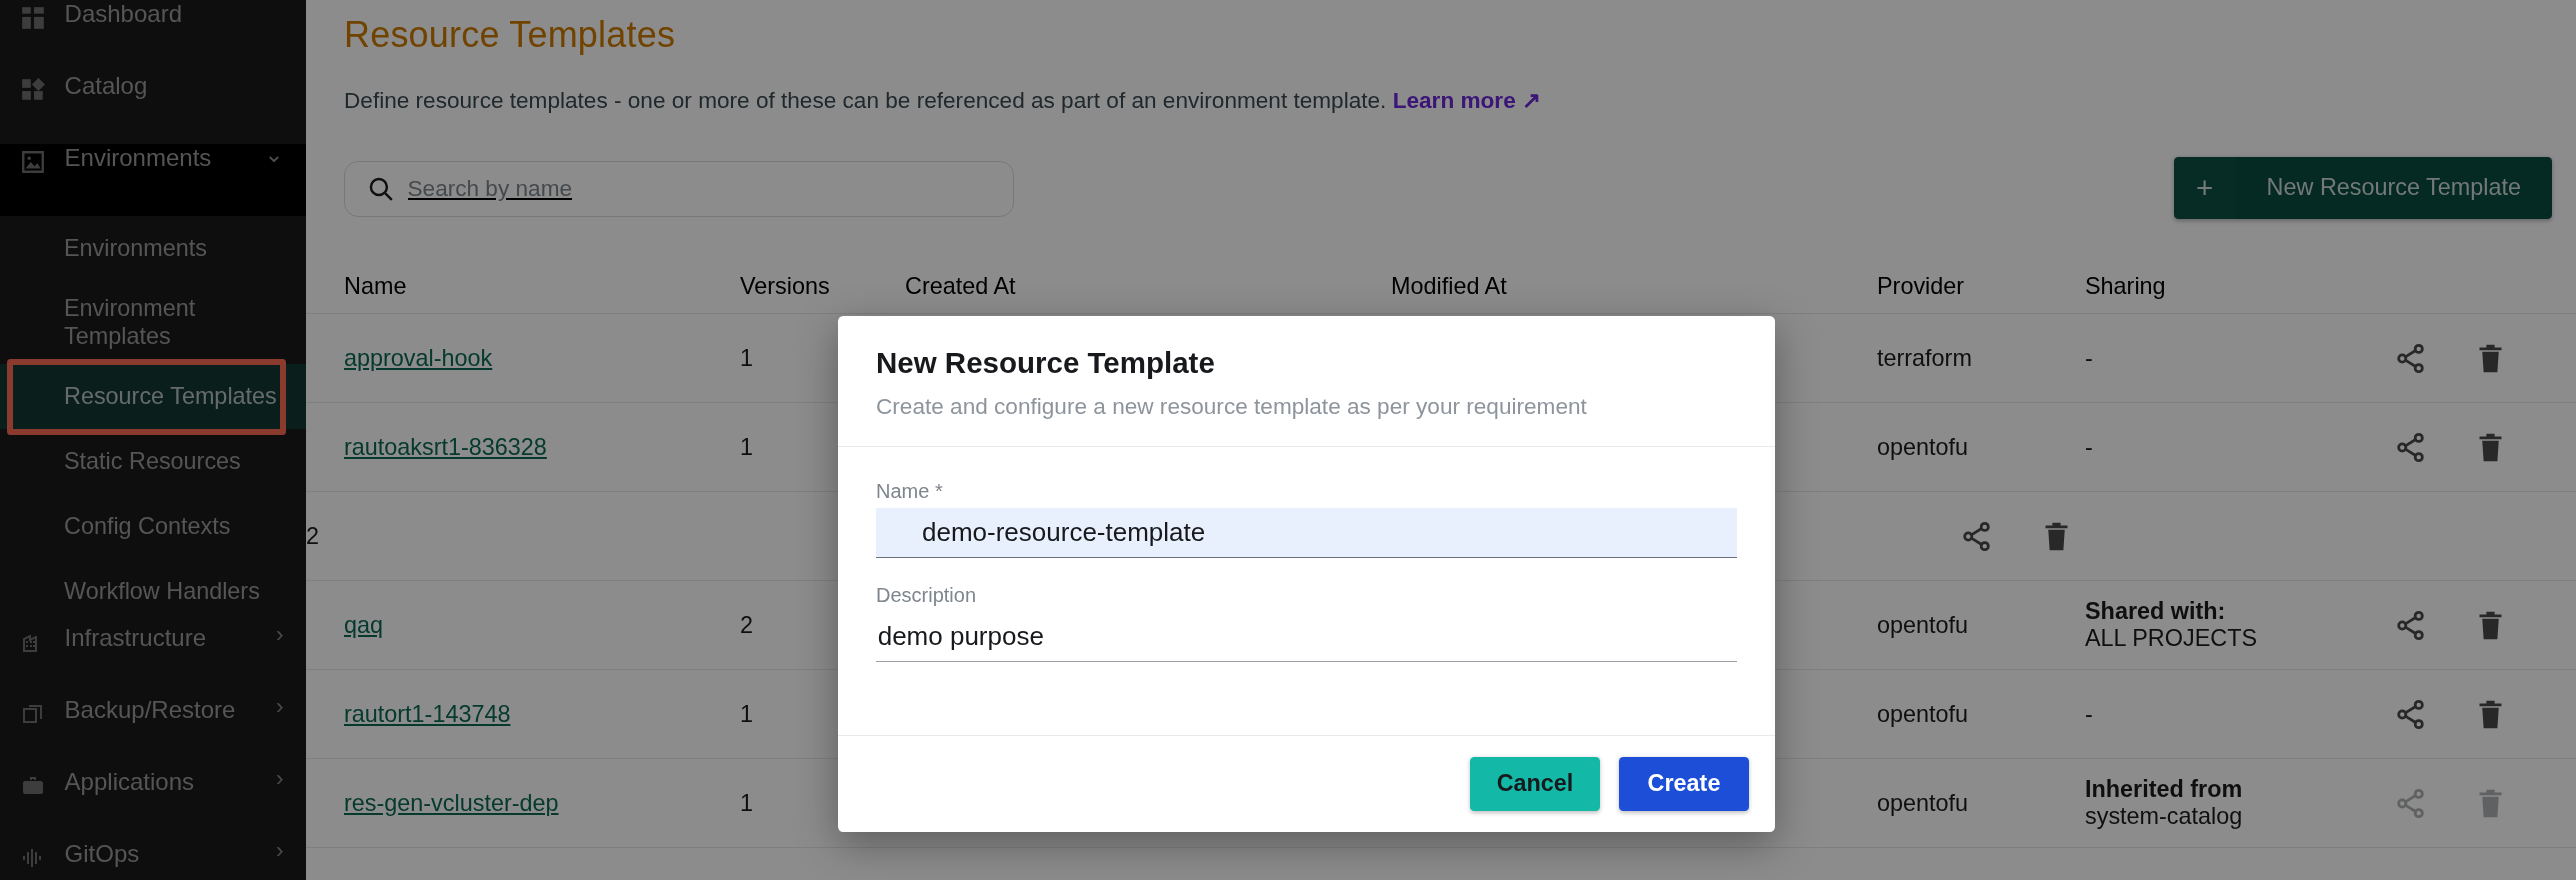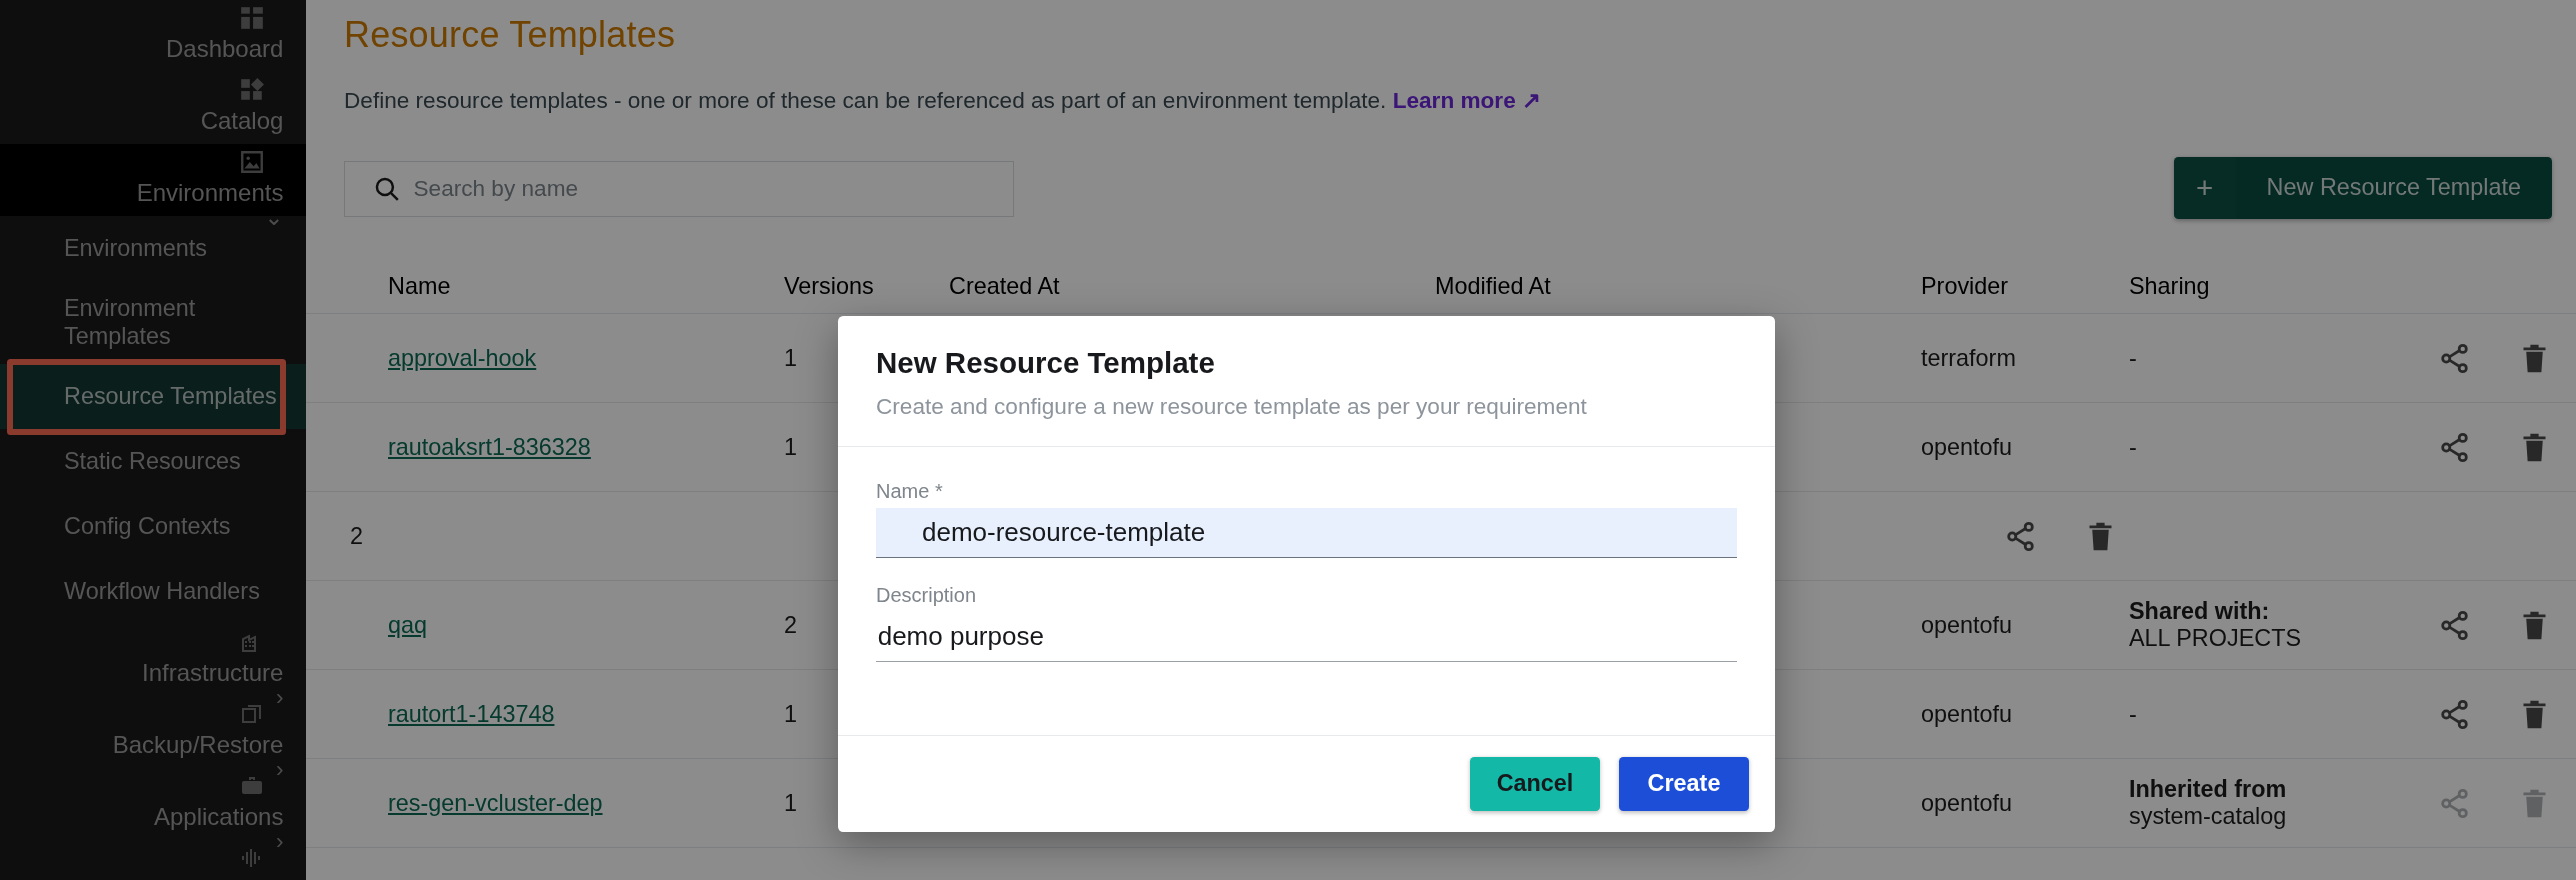--- a/index.html
+++ b/index.html
@@ -12,25 +12,24 @@
   #app { position: relative; width: 2576px; height: 880px; }
 
   
   #sidebar {
     position: absolute; left: 0; top: 0;
     width: 306px; height: 880px;
     background: #1b1b1b;
     overflow: hidden;
   }
   .nav-item {
-    display: flex; align-items: flex-end;
+    display: flex; align-items: flex-start;
     height: 72px; padding: 0 22.6px 0 15.6px;
     color: #9b9b9b; font-size: 24px;
     position: relative;
-    flex-direction: column;
   }
   .nav-item.active-parent { background: #000000; }
   .nav-ico {
     width: 35px; height: 35px; flex: 0 0 35px;
     margin-right: 14px;
     display: flex; align-items: center; justify-content: center;
     color: #6f6f6f;
   }
   .nav-label { flex: 1 1 auto; line-height: 1.18; }
   .nav-chev { flex: 0 0 auto; color: #8a8a8a; font-size: 22.6px; line-height: 1; }
@@ -68,23 +67,23 @@
     position: absolute; left: 38px; top: 87px;
     font-size: 22.6px; color: #3a4a52;
   }
   #learn-more {
     color: #6d28d9; font-weight: bold; text-decoration: none;
   }
   #toolbar { position: absolute; left: 0; top: 161px; width: 2270px; height: 83px; }
   #search-box {
     position: absolute; left: 38px; top: 0;
     width: 670px; height: 56px;
-    border: 0.9px solid #d8dadd; border-radius: 0;
+    border: 0.9px solid #d8dadd; border-radius: 14px;
     background: #fff;
-    display: flex; align-items: center; padding-left: 27px;
+    display: flex; align-items: center; padding-left: 21px; text-decoration: underline;
   }
   #search-ico { width: 29.5px; height: 29.5px; color: #1c1c1c; flex: 0 0 29.5px; }
   #search-input {
     border: 0; outline: 0; background: transparent;
     font-family: "Liberation Sans", sans-serif;
     font-size: 22.6px; color: #1c1c1c; margin-left: 12px; width: 521px;
   }
   #search-input::placeholder { color: #7d868c; }
   #new-btn {
     position: absolute; right: 24px; top: -4.3px;
@@ -104,21 +103,21 @@
     padding: 0 31px; font-size: 23.4px;
     font-family: "Liberation Sans", sans-serif;
   }
 
   
   #table { position: absolute; left: 0; top: 260px; width: 2270px; }
   .trow {
     display: flex; align-items: center;
     height: 89px;
     border-bottom: 0.9px solid #e6e8ea;
-    font-size: 23.4px; color: #1c1c1c; padding-left: 44px;
+    font-size: 23.4px; color: #1c1c1c;
   }
   .thead { height: 54px; border-bottom: 0.9px solid #e6e8ea; color: #000; }
   .c-name   { width: 434px; padding-left: 38px; }
   .c-ver    { width: 165px; }
   .c-created{ width: 486px; }
   .c-mod    { width: 486px; }
   .c-prov   { width: 208px; }
   .c-share  { width: 286px; }
   .c-act    { flex: 1 1 auto; display: flex; gap: 47px; justify-content: flex-start; padding-left: 22.6px;}
   .cell-link { color: #0b6b54; }

